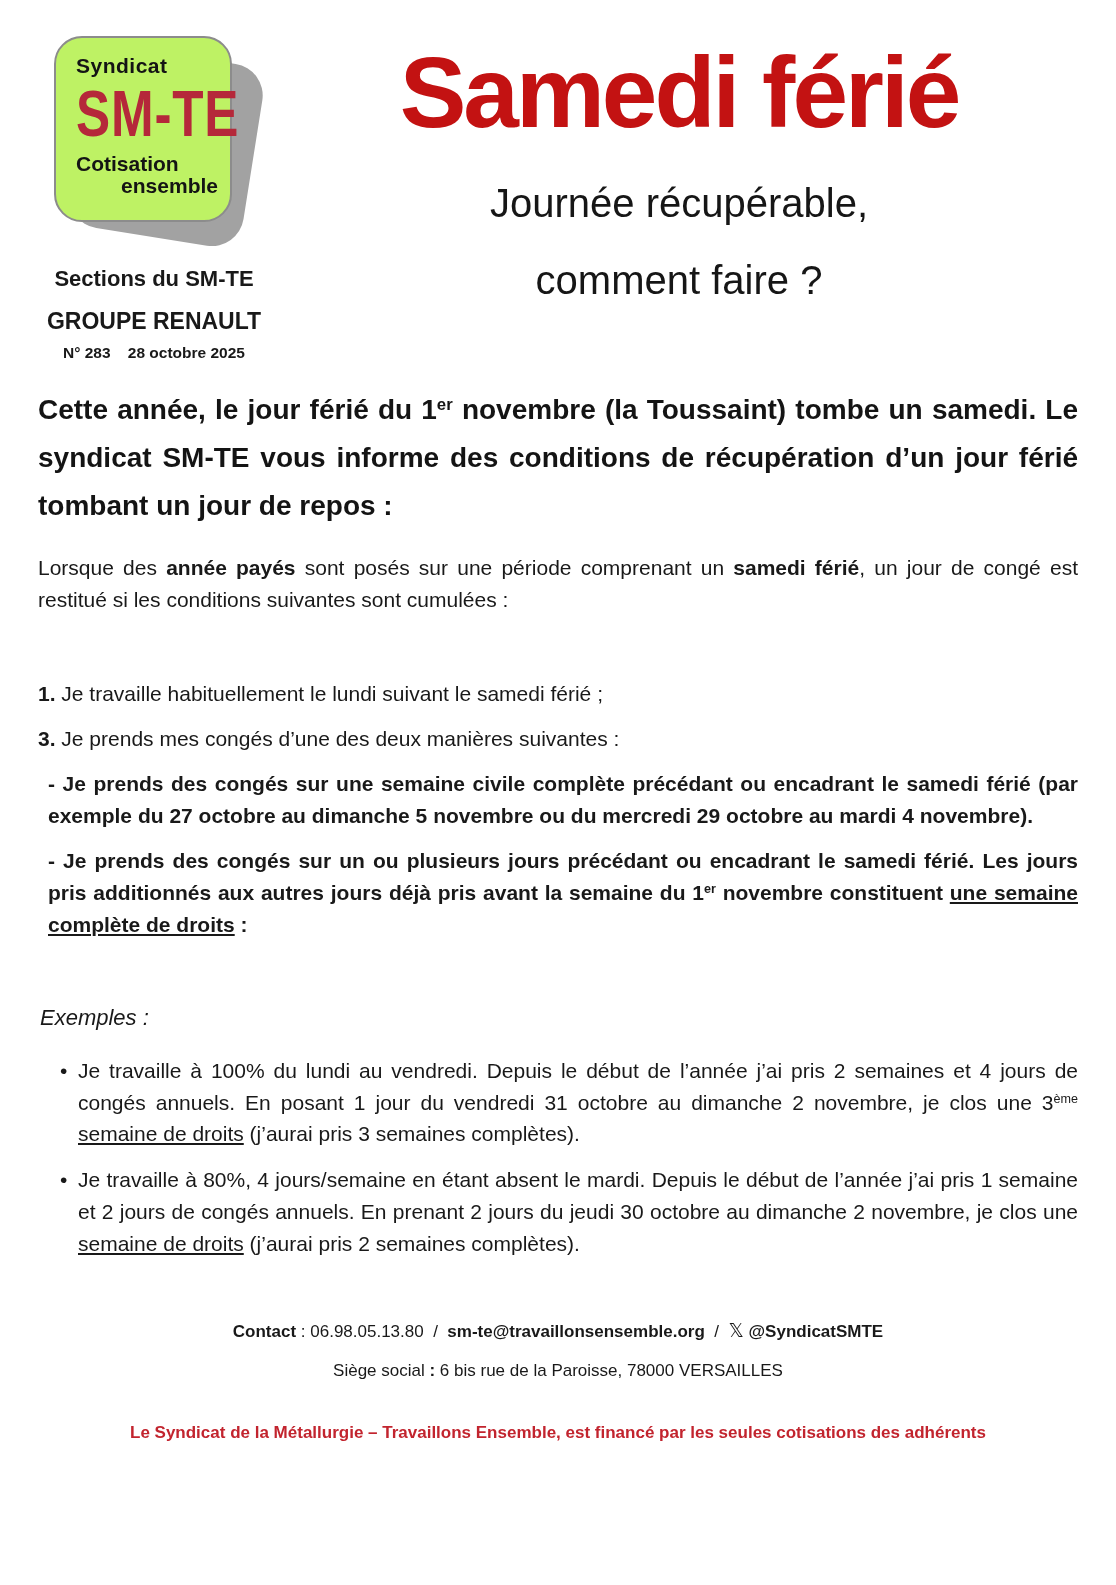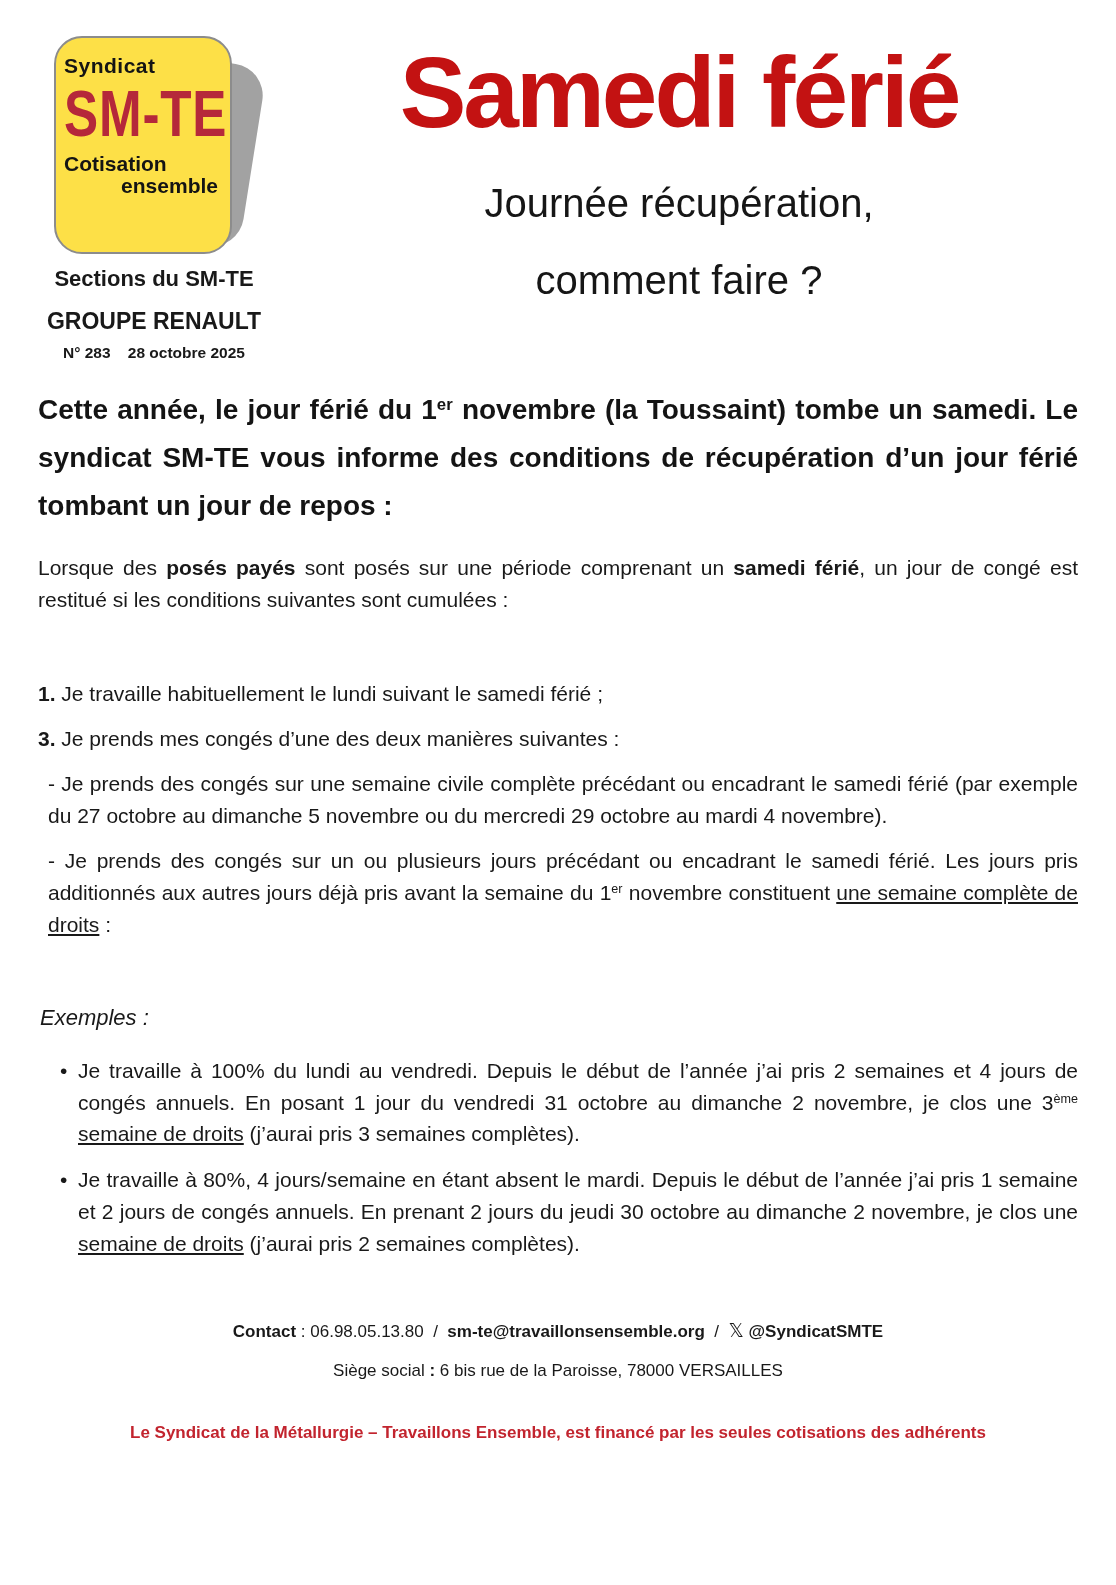--- a/index.html
+++ b/index.html
@@ -14,23 +14,23 @@
   
   .masthead { display:flex; }
   .masthead-left { width:242px; flex:0 0 242px; }
   .logo-wrap { position:relative; width:220px; height:212px; margin-left:16px; }
   .logo-shadow {
     position:absolute; left:24px; top:18px; width:176px; height:184px;
     background:var(--shadow-gray,#a2a2a2); border-radius:32px;
     transform:rotate(9deg);
   }
   .logo-card {
-    position:absolute; left:0; top:0; width:178px; height:218px;
-    background:#fde047; border:2.5px solid var(--border-gray,#8c8c8c);
-    border-radius:28px; padding:16px 10px 0 8px;
+    position:absolute; left:0; top:0; width:178px; height:186px;
+    background:#bef264; border:2.5px solid var(--border-gray,#8c8c8c);
+    border-radius:28px; padding:16px 10px 0 20px;
   }
   .logo-syndicat { font-size:21px; font-weight:bold; color:#141414; letter-spacing:0.5px; }
   .logo-smte {
     font-size:64px; font-weight:bold; color:var(--logo-red,#b5283a);
     letter-spacing:1px; line-height:1.0; margin-top:4px; white-space:nowrap;
     transform:scaleX(0.80); transform-origin:left center; width:125%;
   }
   .logo-travaillons { font-size:21px; font-weight:bold; color:#141414; margin-top:6px; }
   .logo-ensemble { font-size:21px; font-weight:bold; color:#141414; text-align:right; padding-right:2px; margin-top:-2px; }
 
@@ -49,21 +49,21 @@
   .subtitle-2 { margin-top:32px; }
 
   
   .doc-body { margin-top:24px; }
   .lead-heading {
     font-size:28px; font-weight:bold; line-height:1.72;
     text-align:justify; color:#141414; margin-bottom:22px;
   }
   .para { font-size:21px; line-height:1.52; text-align:justify; margin-bottom:13px; }
   .intro { margin-bottom:62px; }
-  .dash-para { padding-left:10px; }
+  .dash-para { padding-left:10px;font-weight:bold; }
   .examples-label { font-size:22px; font-style:italic; margin:64px 0 24px 2px; }
   .bullet-row { display:flex; margin-bottom:14px; padding-left:22px; }
   .bullet-marker { flex:0 0 18px; font-size:21px; line-height:1.52; }
   .bullet-text { flex:1; font-size:21px; line-height:1.52; text-align:justify; }
 
   .b { font-weight:bold; }
   .u { text-decoration:underline; }
   .sup { font-size:60%; position:relative; top:-0.52em; line-height:0; }
   .x-logo { font-family:"DejaVu Sans", sans-serif; font-size:112%; font-weight:normal; }
 
@@ -92,29 +92,29 @@
         </div>
       </div>
       <div class="masthead-text">
         <div class="sections-line1">Sections du SM-TE</div>
         <div class="sections-line2">GROUPE RENAULT</div>
         <div class="issue-line">N° 283    28 octobre 2025</div>
       </div>
     </div>
     <div class="masthead-right">
       <h1 class="main-title">Samedi férié</h1>
-      <div class="subtitle subtitle-1">Journée récupération,</div>
+      <div class="subtitle subtitle-1">Journée récupérable,</div>
       <div class="subtitle subtitle-2">comment faire ?</div>
     </div>
   </header>
 
   <main class="doc-body">
     <p class="lead-heading"><span class="b">Cette année, le jour férié du 1</span><span class="b sup">er</span><span class="b"> novembre (la Toussaint) tombe un samedi. Le syndicat SM-TE vous informe des conditions de récupération d’un jour férié tombant un jour de repos :</span></p>
 
-    <p class="para intro"><span>Lorsque des </span><span class="b">posés payés</span><span> sont posés sur une période comprenant un </span><span class="b">samedi férié</span><span>, un jour de congé est restitué si les conditions suivantes sont cumulées :</span></p>
+    <p class="para intro"><span>Lorsque des </span><span class="b">année payés</span><span> sont posés sur une période comprenant un </span><span class="b">samedi férié</span><span>, un jour de congé est restitué si les conditions suivantes sont cumulées :</span></p>
 
     <p class="para"><span class="b">1.</span><span> Je travaille habituellement le lundi suivant le samedi férié ;</span></p>
     <p class="para"><span class="b">3.</span><span> Je prends mes congés d’une des deux manières suivantes :</span></p>
 
     <p class="para dash-para"><span>- Je prends des congés sur une semaine civile complète précédant ou encadrant le samedi férié (par exemple du 27 octobre au dimanche 5 novembre ou du mercredi 29 octobre au mardi 4 novembre).</span></p>
     <p class="para dash-para"><span>- Je prends des congés sur un ou plusieurs jours précédant ou encadrant le samedi férié. Les jours pris additionnés aux autres jours déjà pris avant la semaine du 1</span><span class="sup">er</span><span> novembre constituent </span><span class="u">une semaine complète de droits</span><span> :</span></p>
 
     <p class="examples-label">Exemples :</p>
 
     <div class="bullet-row">

